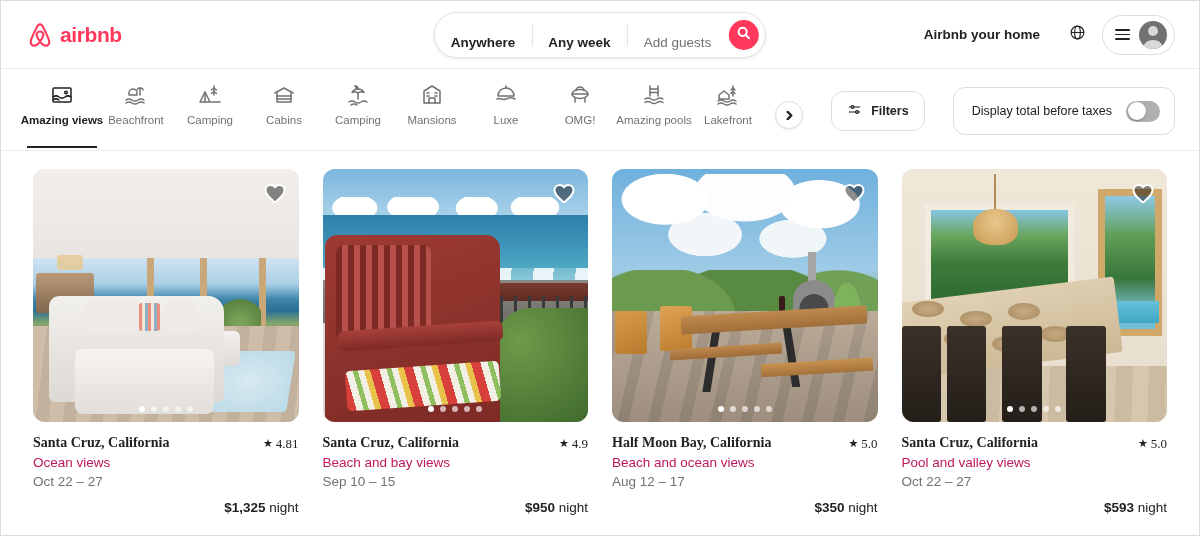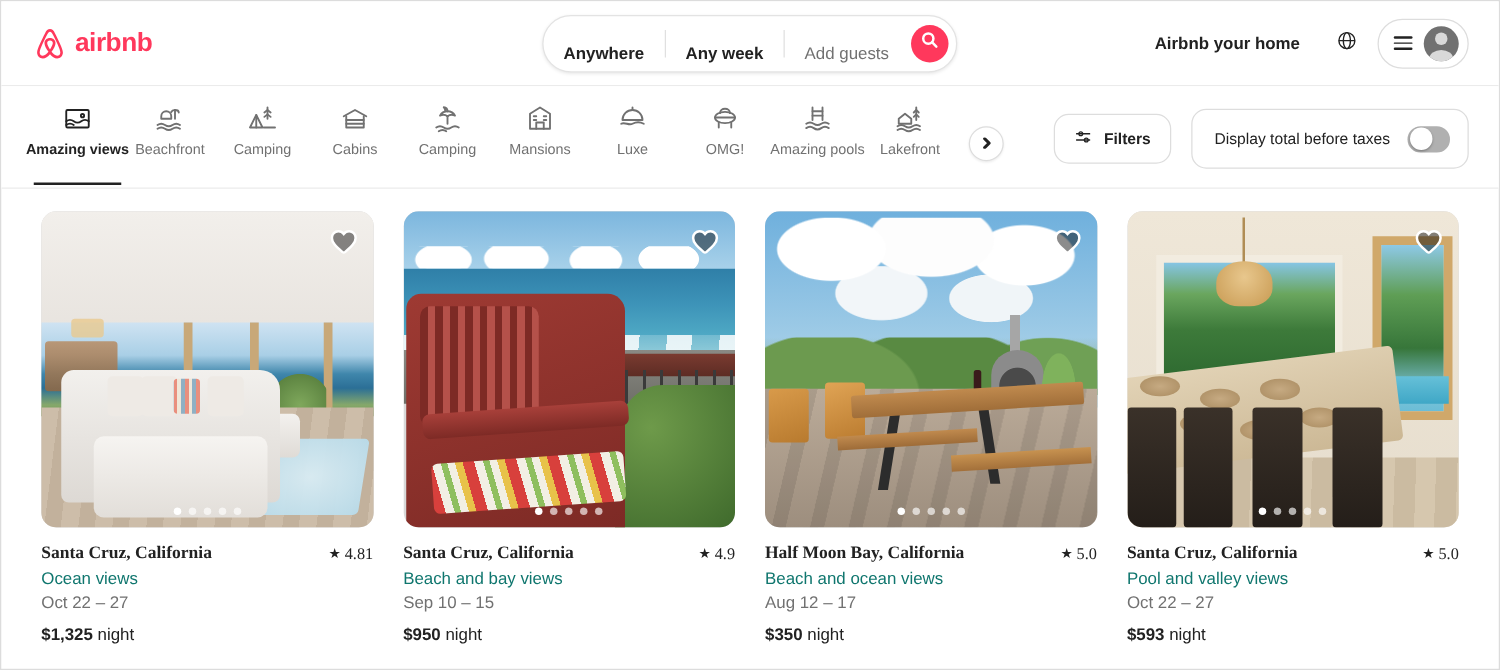--- a/index.html
+++ b/index.html
@@ -129,21 +129,21 @@
     width: 28px; height: 28px; border-radius: 50%;
     border: 1px solid #ddd; background:#fff;
     display:flex; align-items:center; justify-content:center;
     cursor:pointer; margin: 18px 0 0 10px;
     box-shadow: 0 1px 2px rgba(0,0,0,0.08);
     flex: 0 0 auto;
   }
   .nextbtn svg { width: 9px; height: 9px; stroke:#222; fill:none; stroke-width:2.6; }
 
   .catbar-right {
-    margin-left: auto; display: flex; align-items: center; gap: 16px;
+    margin-left: auto; display: flex; align-items: center; gap: 28px;
     margin-top: 4px;
   }
   .filters-btn {
     display:flex; align-items:center; gap: 9px;
     height: 40px; padding: 0 15px;
     border: 1px solid #ddd; border-radius: 12px;
     font-size: 12.5px; font-weight: 600; color:#222;
     cursor: pointer; background:#fff; white-space:nowrap;
   }
   .filters-btn svg { width: 15px; height: 15px; stroke:#222; fill:none; stroke-width:1.7; }
@@ -194,23 +194,23 @@
     width: 6px; height: 6px; border-radius:50%;
     background: rgba(255,255,255,0.65); display:block;
   }
   .dots i.on { background: #fff; width: 6px; height: 6px; }
 
   .meta { padding-top: 12px; }
   .row1 { display:flex; align-items:baseline; justify-content:space-between; gap: 8px; font-family: Liberation Serif, serif; }
   .title { font-size: 14px; font-weight: 600; color:#222; line-height: 1.25; }
   .rating { font-size: 13px; color:#222; white-space:nowrap; display:flex; align-items:center; gap:3px; }
   .rating .star { font-size: 11px; }
-  .sub { font-size: 13.5px; color: #0f766e; margin-top: 2px; line-height: 1.35; }
+  .sub { font-size: 13.5px; color: #be185d; margin-top: 2px; line-height: 1.35; }
   .dates { font-size: 13.5px; color: #717171; margin-top: 1px; line-height: 1.35; }
-  .price { font-size: 13.5px; color:#222; margin-top: 9px; }
+  .price { font-size: 13.5px; color:#222; margin-top: 9px; text-align: right; }
   .price b { font-weight: 700; }
 
   
   .scene { position:absolute; inset:0; }
   
   .s1-ceil { position:absolute; left:0; right:0; top:0; height:37%; background:linear-gradient(#f2efeb,#e8e4df); }
   .s1-win { position:absolute; left:0; right:0; top:35%; height:30%;
     background:linear-gradient(180deg,#cfe3f2 0%,#a9cfe6 35%,#3f86ab 55%,#2b6f96 70%,#86a86a 88%,#6f9455 100%); }
   .s1-mull { position:absolute; top:35%; height:30%; width:7px; background:#c8a878; }
   .s1-floor { position:absolute; left:0; right:0; bottom:0; height:38%;

